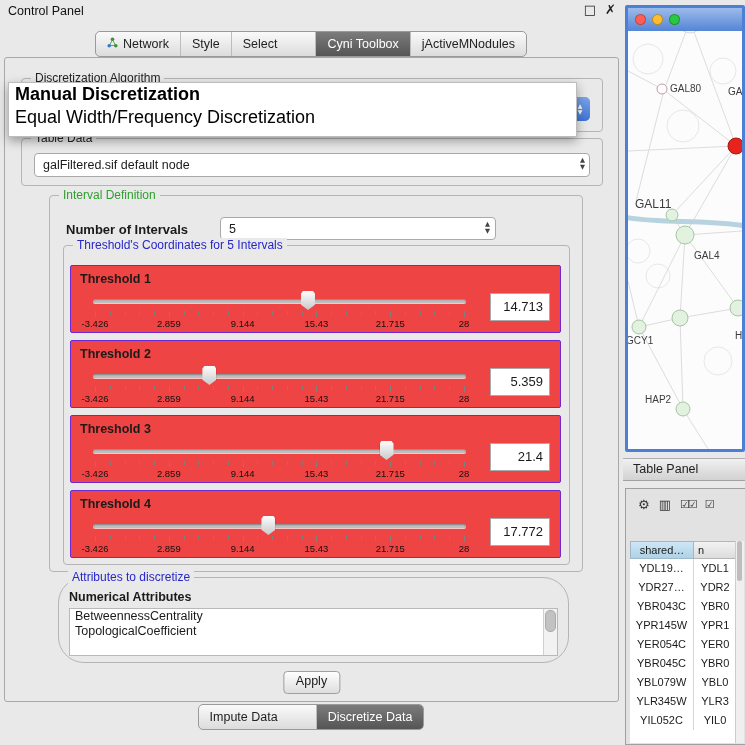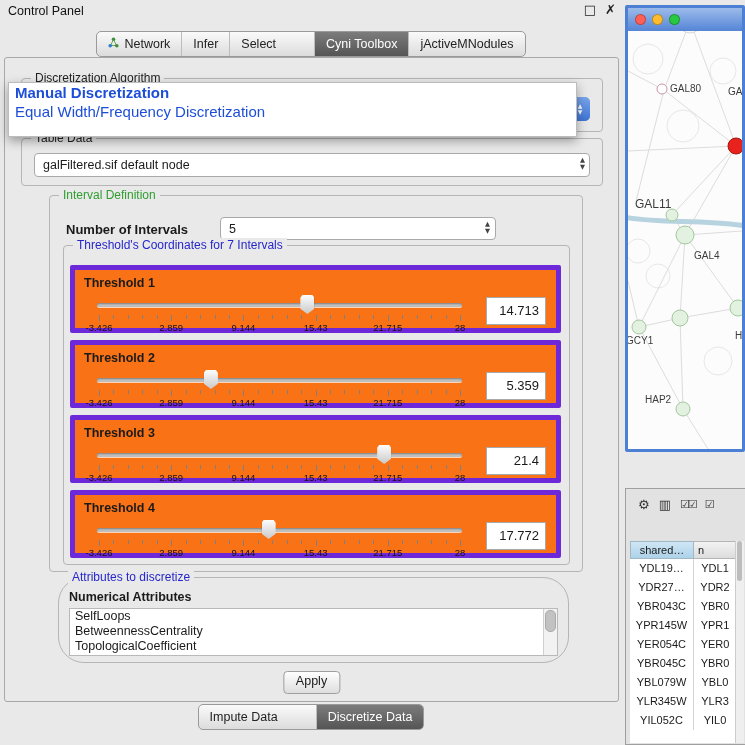--- a/index.html
+++ b/index.html
@@ -39,33 +39,33 @@
   .combo-cap{position:absolute;right:-1px;top:-1px;width:20px;height:24px;border-radius:0 5px 5px 0;
              background:linear-gradient(#7aa5ec,#3f74d4);display:flex;flex-direction:column;
              align-items:center;justify-content:center;color:#fff;
              font-family:"DejaVu Sans",sans-serif;font-size:6px;line-height:6px;}
   .combo-arrows{position:absolute;right:5px;top:4px;display:flex;flex-direction:column;align-items:center;
                 font-family:"DejaVu Sans",sans-serif;font-size:6.5px;line-height:7px;color:#444;}
 
   .algo-popup{position:absolute;left:8px;top:82px;width:567px;height:53px;background:#fff;
               border:1px solid #bcbcbc;box-shadow:0 4px 10px rgba(0,0,0,0.35);z-index:20;}
   .popup-hint{text-align:center;color:#b5b5b5;font-size:12px;padding:3px 0 1px;}
-  .popup-item{font-size:15px;padding:1px 16px 1px 6px;color:#1d4ed8;}
+  .popup-item{font-size:18px;padding:1px 16px 1px 6px;color:#000000;}
   .popup-item.bold{font-weight:bold;}
 
   .tabledata-group{left:16px;top:80px;width:580px;height:46px;}
   .td-combo{left:12px;top:14px;right:12px;height:24px;}
 
   .interval-group{left:44px;top:137px;width:532px;height:375px;}
   .ni-label{position:absolute;left:16px;top:26px;font-weight:bold;font-size:13px;}
   .ni-combo{left:170px;top:21px;width:276px;height:23px;}
 
   .thresholds-group{left:13px;top:49px;width:505px;height:318px;}
-  .threshold-panel{position:absolute;left:6px;width:491px;height:68px;border:5px solid #6d28d9;
-                   background:#f97316;border-radius:2px;box-sizing:border-box;}
+  .threshold-panel{position:absolute;left:6px;width:491px;height:68px;border:1px solid #6d28d9;
+                   background:#ef4444;border-radius:2px;box-sizing:border-box;}
   .t-label{position:absolute;left:9px;top:6px;font-weight:bold;font-size:12.5px;}
   .slider-row{position:absolute;left:10px;right:10px;top:24px;height:40px;display:flex;align-items:flex-start;}
   .slider-box{flex:1;position:relative;height:40px;margin-right:12px;}
   .track-area{position:absolute;left:14px;right:14px;top:0;height:40px;}
   .track{position:absolute;left:-2px;right:-2px;top:9px;height:4px;background:#c2c2c2;border-radius:2px;
          box-shadow:inset 0 1px 2px rgba(0,0,0,0.35),0 1px 0 rgba(255,255,255,0.7);}
   .thumb{position:absolute;top:1px;width:14px;height:19px;transform:translateX(-50%);
          background:linear-gradient(#fdfdfd,#c9c9c9);
          clip-path:polygon(50% 100%,0 72%,0 14%,14% 0,86% 0,100% 14%,100% 72%);
          filter:drop-shadow(0 0 1px rgba(0,0,0,0.6));}
@@ -140,21 +140,21 @@
               <line x1="5.5" y1="2.5" x2="8.5" y2="8.5" stroke="#6aa84f" stroke-width="1"></line>
               <line x1="2.5" y1="8.5" x2="8.5" y2="8.5" stroke="#6aa84f" stroke-width="1"></line>
               <circle cx="5.5" cy="2.2" r="1.8" fill="#3f8f3f"></circle>
               <circle cx="2.2" cy="8.8" r="1.8" fill="#2e7dd1"></circle>
               <circle cx="8.8" cy="8.8" r="1.8" fill="#3f8f3f"></circle>
             </svg>
           </span>
           <span>Network</span>
         </div>
         <div class="tab">
-          <span>Infer</span>
+          <span>Style</span>
         </div>
         <div class="tab">
           <span>Select</span>
         </div>
         <div class="tab active">
           <span>Cyni Toolbox</span>
         </div>
         <div class="tab">
           <span>jActiveMNodules</span>
         </div>
@@ -186,21 +186,21 @@
         <span class="group-label green">Interval Definition</span>
 
         <div class="ni-label">Number of Intervals</div>
         <div class="combo ni-combo">5</div>
         <div class="combo-arrows" style="right:92px;top:25px;">
             <span>▲</span>
             <span>▼</span>
           </div>
 
         <div class="groupbox thresholds-group">
-          <span class="group-label blue">Threshold's Coordinates for 7 Intervals</span>
+          <span class="group-label blue">Threshold's Coordinates for 5 Intervals</span>
 
           <div class="threshold-panel" style="top:19px">
             <div class="t-label">Threshold 1</div>
             <div class="slider-row">
               <div class="slider-box">
                 <div class="track-area">
                   <div class="track"></div>
                   <div class="thumb" style="left: 57.7197%;"></div>
                 <div class="tick major" style="left: 0%;"></div>
                     <div class="tick minor" style="left: 4%;"></div>
@@ -375,21 +375,20 @@
             </div>
           </div>
 
         </div>
       </div>
 
       <div class="groupbox attr-group">
         <span class="group-label blue">Attributes to discretize</span>
         <div class="attr-title">Numerical Attributes</div>
         <div class="attr-list">
-          <div class="attr-item">SelfLoops</div>
           <div class="attr-item">BetweennessCentrality</div>
           <div class="attr-item">TopologicalCoefficient</div>
           <div class="attr-scrollbar">
             <div class="attr-scroll-thumb"></div>
           </div>
         </div>
       </div>
 
       <div class="apply-btn">Apply</div>
     </div>
@@ -458,20 +457,23 @@
           <text x="100" y="64" font-size="10" fill="#3c3c3c">GA</text>
           <text x="7" y="177" font-size="12" fill="#3c3c3c">GAL11</text>
           <text x="66" y="228" font-size="10" fill="#3c3c3c">GAL4</text>
           <text x="-2" y="313" font-size="10" fill="#3c3c3c">GCY1</text>
           <text x="107" y="308" font-size="10" fill="#3c3c3c">H</text>
           <text x="17" y="372" font-size="10" fill="#3c3c3c">HAP2</text>
         </svg>
     </div>
   </div>
 
+  <div class="tp-header">
+    <span>Table Panel</span>
+  </div>
 
   <div class="table-panel">
     <div class="tp-toolbar">
       <span class="tp-icon">⚙</span>
       <span class="tp-icon">▥</span>
       <span class="tp-icon checks">☑☑</span>
       <span class="tp-icon checks">☑</span>
     </div>
     <div class="tp-cols">
       <div class="tp-col c0">shared…</div>

